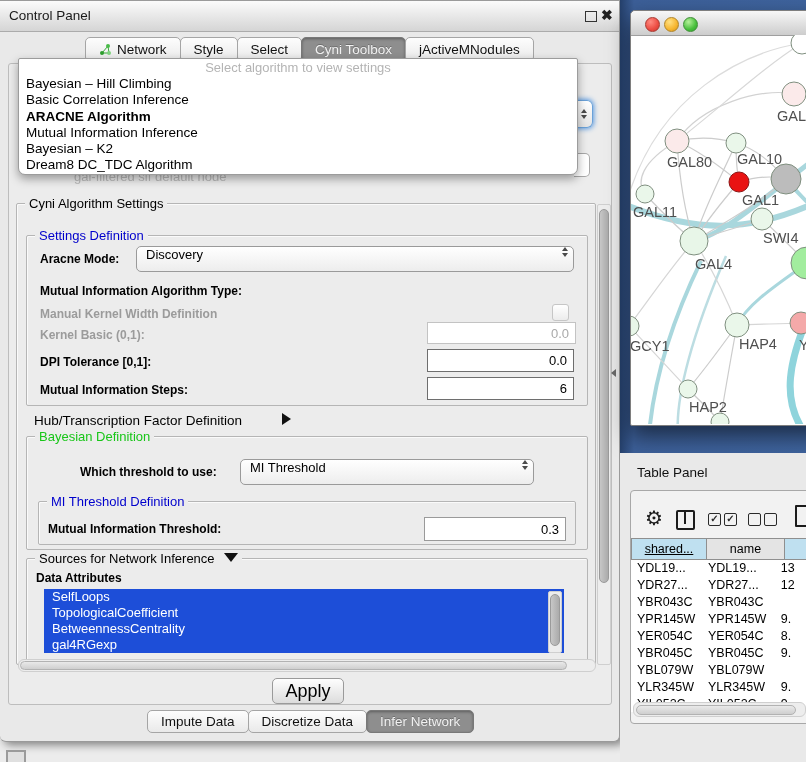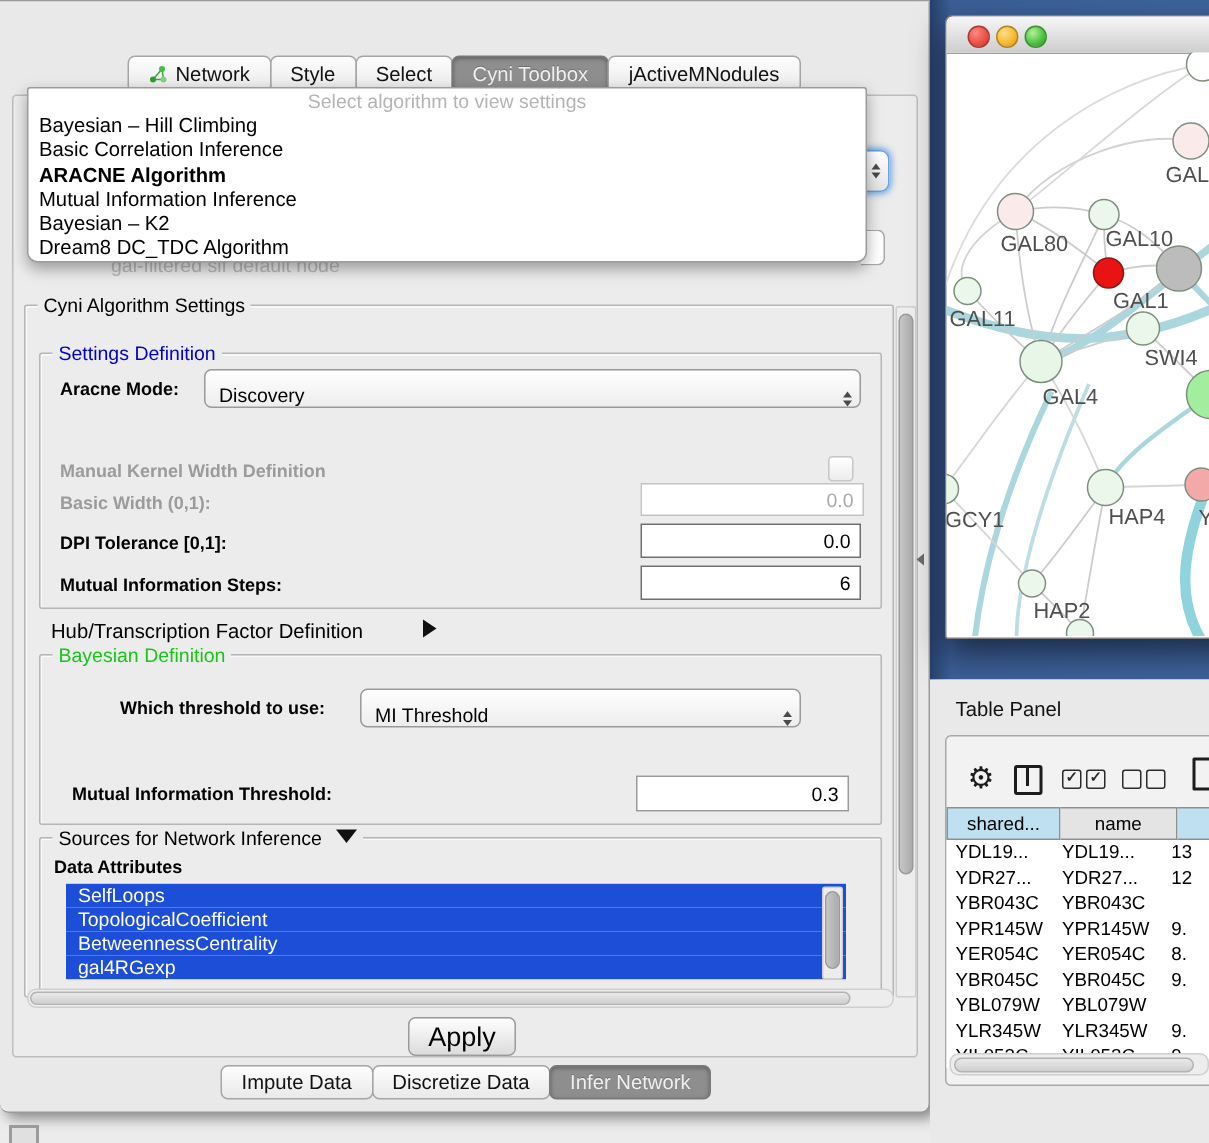--- a/index.html
+++ b/index.html
@@ -35,21 +35,21 @@
   .grp{position:absolute;border:1px solid #b5b5b5;border-radius:2px;
        box-shadow:inset 1px 1px 0 rgba(255,255,255,.75)}
   .glabel{position:absolute;top:-8px;left:8px;background:#ececec;padding:0 4px;
        font-size:13px;white-space:nowrap}
   .blue{color:#0000cc}.green{color:#18c618}
   .flabel{position:absolute;font-size:12px;font-weight:bold;color:#000;white-space:nowrap}
   .flabel.dis{color:#9b9b9b}
   .plain{font-weight:normal}
 
   
-  .combo{position:absolute;display:flex;align-items:flex-end;height:24px;
+  .combo{position:absolute;display:flex;align-items:flex-start;height:24px;
       background:linear-gradient(#ffffff,#ededed);border:1px solid #9a9a9a;
       border-radius:5px;font-size:13px;color:#000}
   .combo .ctext{flex:1;padding-left:9px;overflow:hidden;white-space:nowrap}
   .spinner{width:17px;display:flex;flex-direction:column;align-items:center;gap:2px}
   .spinner i{display:block;width:0;height:0;border-left:3.5px solid transparent;
       border-right:3.5px solid transparent}
   .spinner .up{border-bottom:4px solid #4a4a4a}
   .spinner .dn{border-top:4px solid #4a4a4a}
 
   
@@ -142,20 +142,25 @@
   .tbody{left:631px;top:560px;width:200px;height:152px;overflow:hidden;background:#fff}
   .trow{display:flex;height:17px;line-height:17px;font-size:12.5px;color:#000}
   .tcell{box-sizing:border-box;padding-left:6px;overflow:hidden;white-space:nowrap}
 
   svg{display:block}
 </style>
 </head>
 <body>
 
 <div class="abs cp">
+  <div class="abs cp-titlebar">
+    <span class="abs cp-title">Control Panel</span>
+    <span class="abs float-icon"></span>
+    <span class="abs close-icon">✖</span>
+  </div>
 
   <div class="abs tabrow" id="toptabs">
       <div class="tab">
         <svg width="13" height="13" viewBox="0 0 13 13">
           <path d="M3,10 L9,3 L10,10 Z" fill="none" stroke="#3aaa3a"></path>
           <circle cx="3" cy="10" r="2" fill="#2e9e2e"></circle>
           <circle cx="9" cy="3" r="2" fill="#49bb49"></circle>
           <circle cx="10" cy="10" r="2" fill="#7ed47e"></circle>
         </svg>
         <span>Network</span>
@@ -210,25 +215,26 @@
   </div>
   <span class="flabel" style="left:40px;top:251px">Aracne Mode:</span>
   <div class="combo" style="left:136px;top:245px;width:436px">
     <span class="ctext">Discovery</span>
     <span class="spinner">
         <i class="up"></i>
         <i class="dn"></i>
       </span>
   </div>
 
+  <span class="flabel" style="left:40px;top:283px">Mutual Information Algorithm Type:</span>
 
   <span class="flabel dis" style="left:40px;top:306px">Manual Kernel Width Definition</span>
   <span class="checkbox" style="left:552px;top:303px"></span>
 
-  <span class="flabel dis" style="left:40px;top:327px">Basic Width (0,1):</span>
+  <span class="flabel dis" style="left:40px;top:327px">Kernel Basic (0,1):</span>
   <div class="tfield dis" style="left:427px;top:321px;width:135px;height:20px">0.0</div>
 
   <span class="flabel" style="left:40px;top:354px">DPI Tolerance [0,1]:</span>
   <div class="tfield" style="left:427px;top:348px;width:133px;height:21px">0.0</div>
 
   <span class="flabel" style="left:40px;top:382px">Mutual Information Steps:</span>
   <div class="tfield" style="left:427px;top:376px;width:133px;height:21px">6</div>
 
   <span class="flabel plain" style="left:34px;top:412px;font-size:13.5px">Hub/Transcription Factor Definition</span>
   <span class="abs arrow-right" style="left:282px;top:412px"></span>
@@ -238,20 +244,23 @@
   </div>
   <span class="flabel" style="left:80px;top:464px">Which threshold to use:</span>
   <div class="combo" style="left:240px;top:458px;width:292px">
     <span class="ctext">MI Threshold</span>
     <span class="spinner">
         <i class="up"></i>
         <i class="dn"></i>
       </span>
   </div>
 
+  <div class="grp" style="left:38px;top:500px;width:536px;height:42px">
+    <span class="glabel blue">MI Threshold Definition</span>
+  </div>
   <span class="flabel" style="left:48px;top:521px">Mutual Information Threshold:</span>
   <div class="tfield lite" style="left:424px;top:516px;width:128px;height:22px">0.3</div>
 
   <div class="grp" style="left:26px;top:557px;width:560px;height:101px">
     <span class="glabel">
       <span>Sources for Network Inference</span>
       <span class="arrow-down" style="margin-left:6px"></span>
     </span>
   </div>
   <span class="flabel" style="left:36px;top:570px">Data Attributes</span>
@@ -371,21 +380,21 @@
 <span class="abs cols-icon">
     <i></i>
   </span>
 <span class="cb-ico" style="left:708px;top:513px">✓</span>
 <span class="cb-ico" style="left:724px;top:513px">✓</span>
 <span class="cb-ico" style="left:748px;top:513px"></span>
 <span class="cb-ico" style="left:764px;top:513px"></span>
 <span class="abs doc-icon"></span>
 
 <div class="abs thead" id="tbl-head">
-    <div class="hcell selcol" style="width: 76px;">shared...</div>
+    <div class="hcell selcol" style="width: 76px; text-decoration: underline;">shared...</div>
     <div class="hcell" style="width: 78px;">name</div>
     <div class="hcell selcol" style="width: 60px;">A</div>
   </div>
 <div class="abs tbody" id="tbl-body">
     <div class="trow">
       <div class="tcell" style="width: 76px;">YDL19...</div>
       <div class="tcell" style="width: 78px;">YDL19...</div>
       <div class="tcell" style="width: 60px;">13</div>
     </div>
     <div class="trow">

